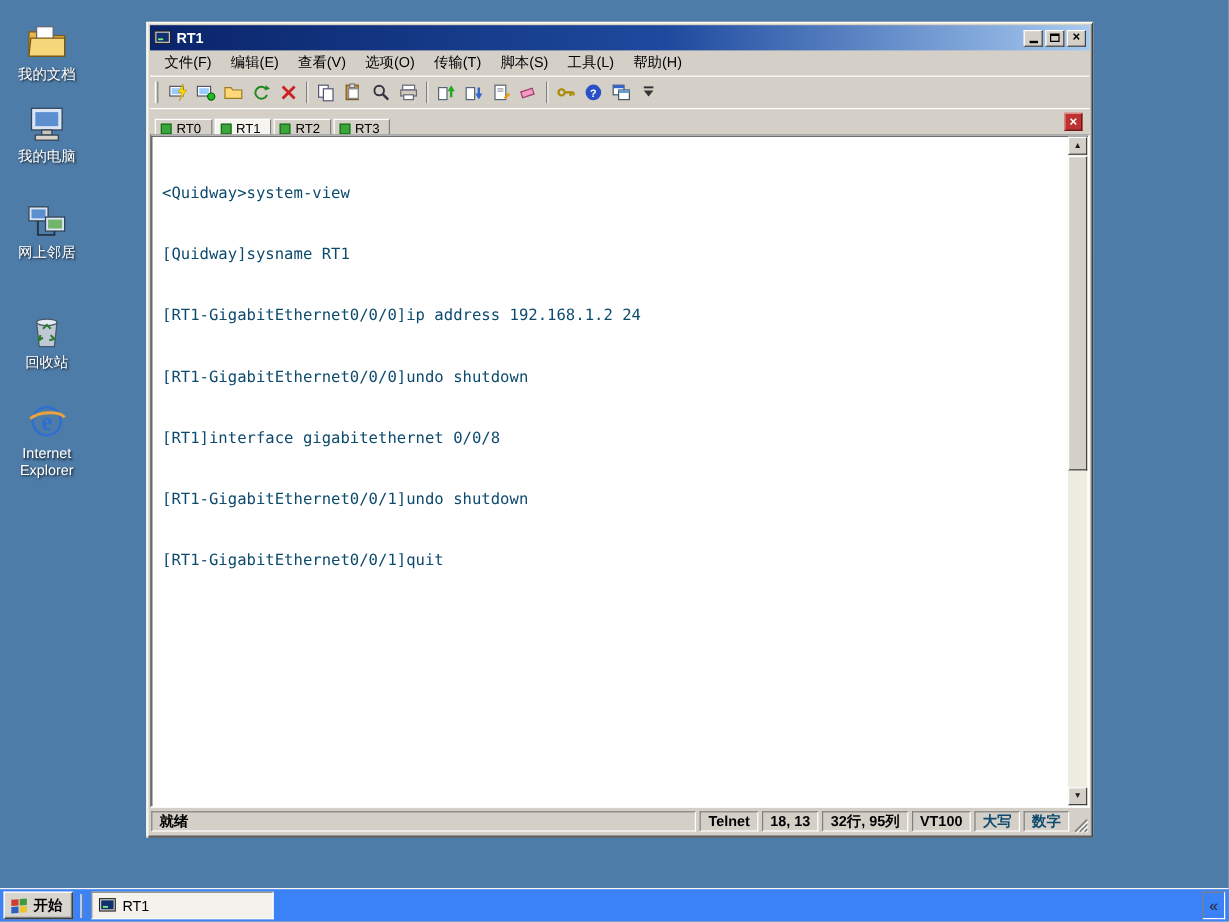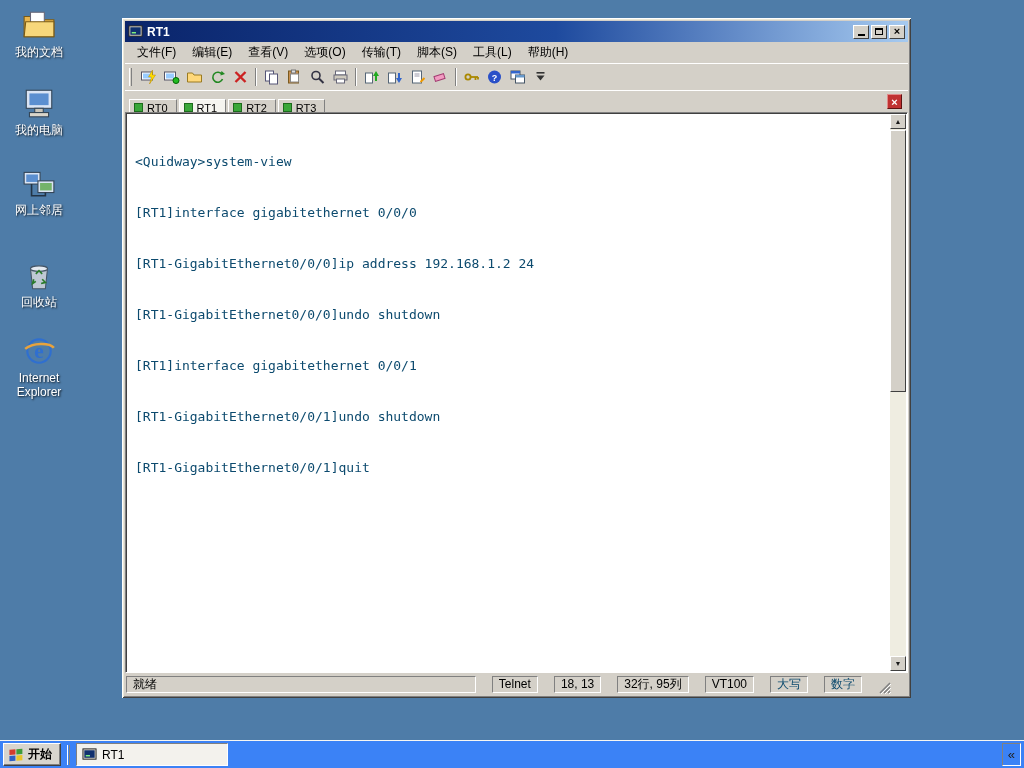--- a/index.html
+++ b/index.html
@@ -84,21 +84,21 @@
     border:1px solid; border-color:#fff #404040 #404040 #fff;
     display:flex; align-items:center; justify-content:center;
     font-size:7px; color:#1a1a1a; padding:0;
   }
   .sb-btn.down { position:absolute; bottom:0; left:0; }
   .sb-thumb {
     position:absolute; left:0; top:16px; width:16px; height:262px; background:#d4d0c8;
     border:1px solid; border-color:#fff #404040 #404040 #fff;
   }
   
-  .statusbar { height:22px; flex:0 0 22px; display:flex; align-items:center; gap:16px; padding:2px 17px 1px 1px; font-size:12px; }
+  .statusbar { height:22px; flex:0 0 22px; display:flex; align-items:center; gap:3px; padding:2px 1px 1px 1px; font-size:12px;font-weight:bold; }
   .seg { height:17px; line-height:15px; padding:0 6px; border:1px solid; border-color:#808080 #fff #fff #808080; white-space:nowrap; }
   .seg.ready { flex:1; }
   .seg.dim { color:#0c4a6e; }
   .resize-grip { width:13px; height:13px; align-self:flex-end; }
   
   .taskbar {
     position:absolute; left:0; bottom:0; width:1024px; height:28px;
     background:#3b82f6; border-top:1px solid #f7f6f2;
     display:flex; align-items:center; padding:0 3px; gap:3px;
   }
@@ -113,21 +113,21 @@
     width:152px; height:23px; display:flex; align-items:center; gap:5px; padding:0 5px;
     background:#f3f2ed; border:1px solid; border-color:#808080 #fff #fff #808080;
     font-size:12px;
   }
   .tray { margin-left:auto; height:23px; display:flex; align-items:center; padding:0 5px; border:1px solid; border-color:#808080 #fff #fff #808080; font-size:13px; color:#222; }
   svg { display:block; }
 </style>
 </head>
 <body>
 
-<div class="desktop-icon" style="top:8px">
+<div class="desktop-icon" style="top:18px">
   <span class="dicon">
     <svg viewBox="0 0 32 32">
         <path d="M2 8 l10 0 2.5 3 15.5 0 0 16 -28 0 z" fill="#e9b64d" stroke="#7a5a13"></path>
         <rect x="8" y="4" width="13" height="14" fill="#fff" stroke="#667"></rect>
         <path d="M3.5 13 L30 13 30 27 2 27 Z" fill="#f7d77b" stroke="#7a5a13"></path>
       </svg>
   </span>
   <span class="dlabel">我的文档</span>
 </div>
 <div class="desktop-icon" style="top:86px">
@@ -341,24 +341,24 @@
     <span class="tab">
       <span class="tab-led"></span>
       <span>RT3</span>
     </span>
     <span class="tab-close">×</span>
   </div>
 
   <div class="terminal">
     <div class="term-text">
       <div>&lt;Quidway&gt;system-view</div>
-      <div>[RT1]interface gigabitethernet 0/0/0</div>
+      <div>[Quidway]sysname RT1</div>
       <div>[RT1-GigabitEthernet0/0/0]ip address 192.168.1.2 24</div>
       <div>[RT1-GigabitEthernet0/0/0]undo shutdown</div>
-      <div>[RT1]interface gigabitethernet 0/0/1</div>
+      <div>[RT1]interface gigabitethernet 0/0/8</div>
       <div>[RT1-GigabitEthernet0/0/1]undo shutdown</div>
       <div>[RT1-GigabitEthernet0/0/1]quit</div>
       
       
       
       
       
       
     </div>
     <div class="scrollbar">

